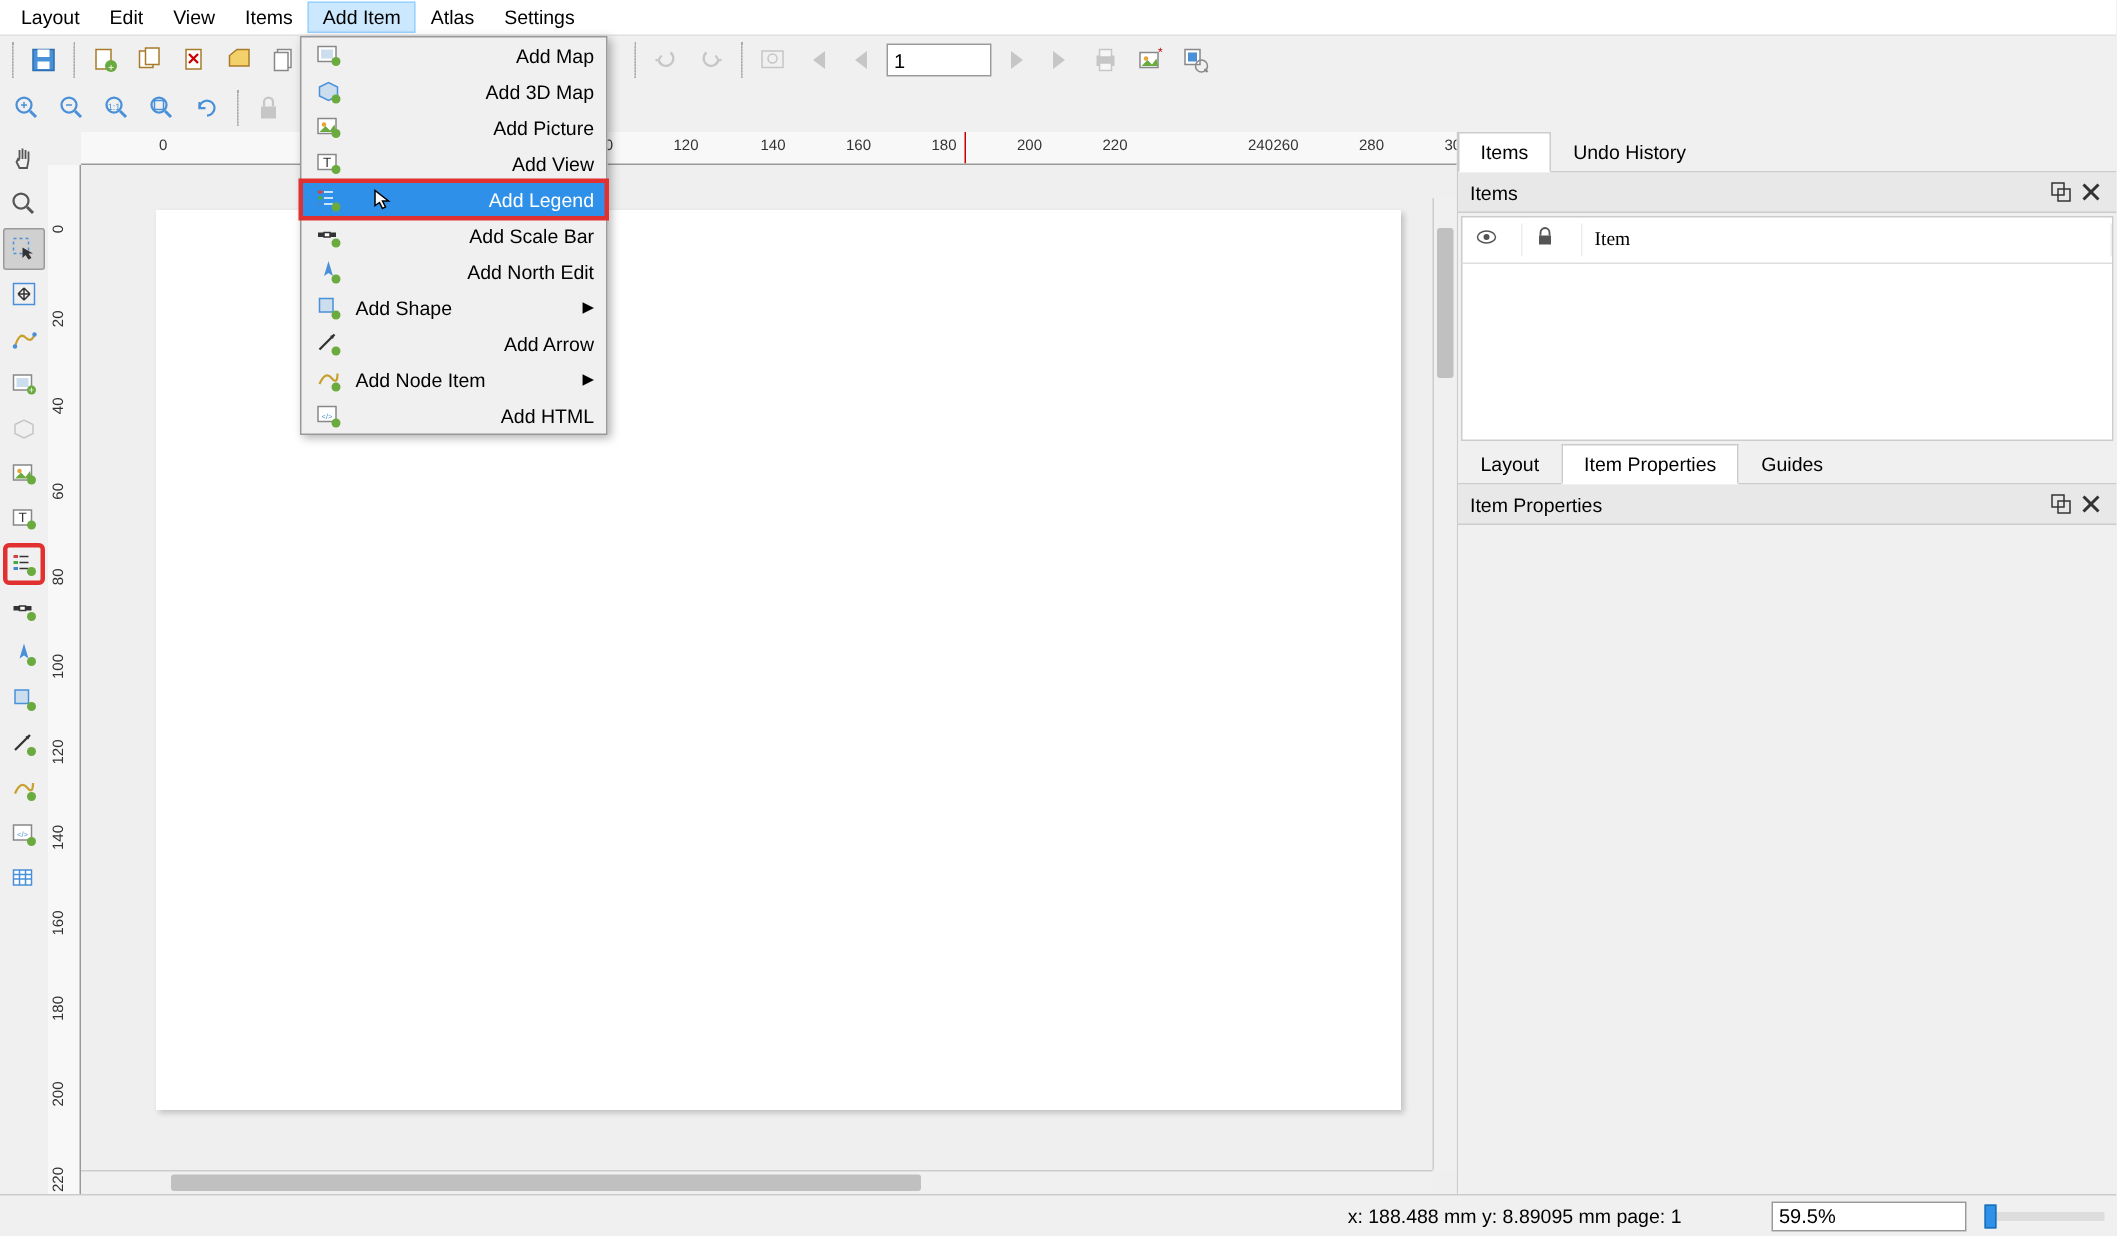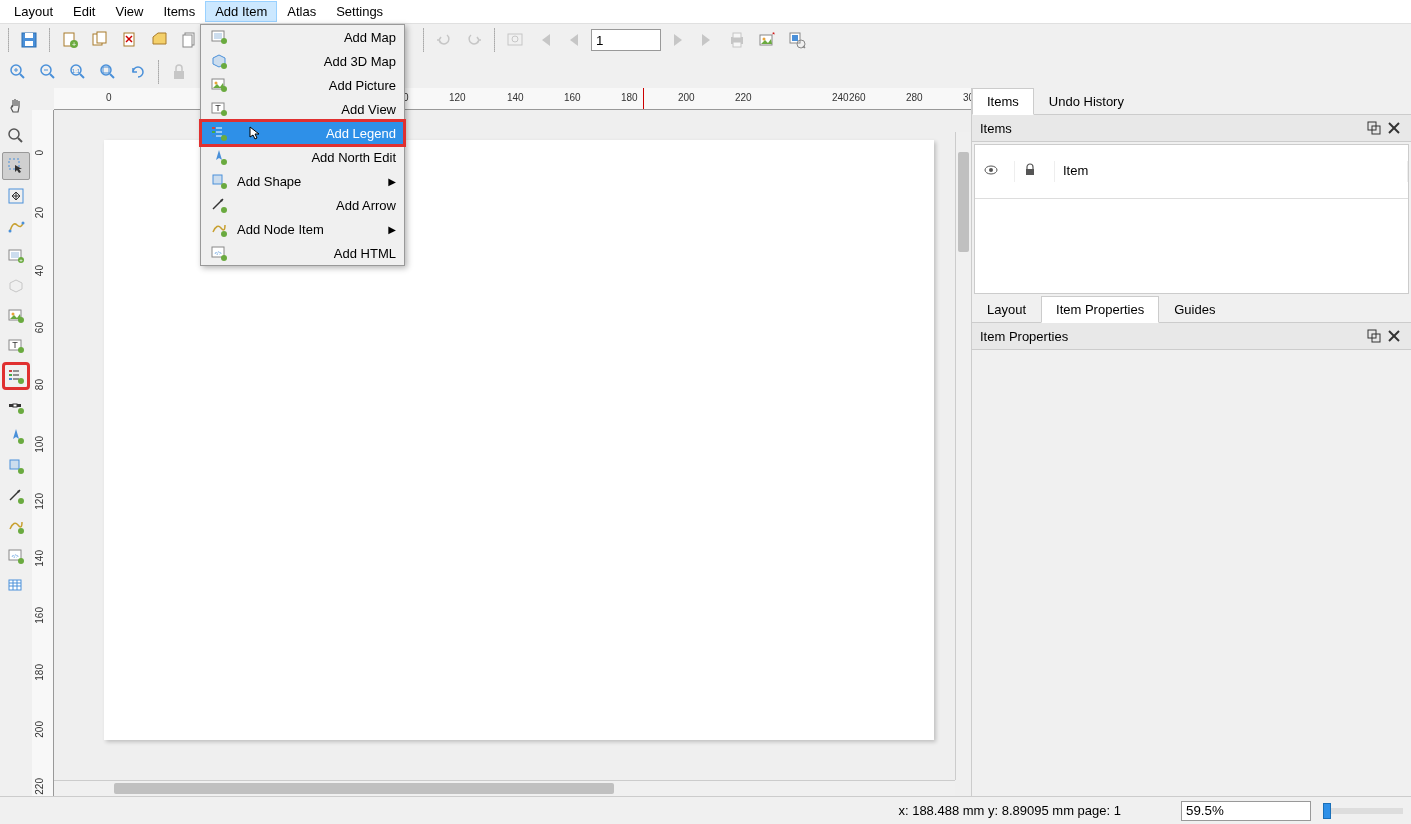--- a/index.html
+++ b/index.html
@@ -246,21 +246,22 @@
   height: 150px;
   background: #fff;
   border: 1px solid #ccc;
   margin: 2px;
   overflow: auto;
 }
 .items-list-header {
   display: grid;
   grid-template-columns: 40px 40px 1fr;
   border-bottom: 1px solid #ddd;
-  padding: 16px 0;
+  padding: 4px 0;
+  font-family: Liberation Serif, serif;
 }
 .items-list-header div {
   padding: 2px 8px;
   border-right: 1px solid #eee;
 }
 .item-props-body {
   flex: 1;
   background: #f0f0f0;
 }
 
@@ -791,20 +792,31 @@
         </svg>
       </span>
     <span>Add Legend</span>
     <span style="position:absolute;left:48px;margin-top:2px"><svg width="12" height="14" viewBox="0 0 12 14">
           <path d="M1 1 L1 11 L4 9 L6 13 L8 12 L6 8 L10 8 Z" fill="#fff" stroke="#000"></path>
         </svg></span>
   </div>
   <div class="dropdown-item">
     <span class="dropdown-icon">
         <svg class="ico" viewBox="0 0 18 18">
+          <rect x="2" y="7" width="4" height="3" fill="#333"></rect>
+          <rect x="6" y="7" width="4" height="3" fill="#fff" stroke="#333"></rect>
+          <rect x="10" y="7" width="4" height="3" fill="#333"></rect>
+          <circle cx="14" cy="14" r="3" fill="#6aaa3f"></circle>
+        </svg>
+      </span>
+    <span>Add Scale Bar</span>
+  </div>
+  <div class="dropdown-item">
+    <span class="dropdown-icon">
+        <svg class="ico" viewBox="0 0 18 18">
           <path d="M9 2 L12 12 L9 10 L6 12 Z" fill="#4a90d9"></path>
           <circle cx="14" cy="14" r="3" fill="#6aaa3f"></circle>
         </svg>
       </span>
     <span>Add North Edit</span>
   </div>
   <div class="dropdown-item">
     <span class="dropdown-icon">
         <svg class="ico" viewBox="0 0 18 18">
           <rect x="3" y="3" width="9" height="9" fill="#cde" stroke="#4a90d9"></rect>

